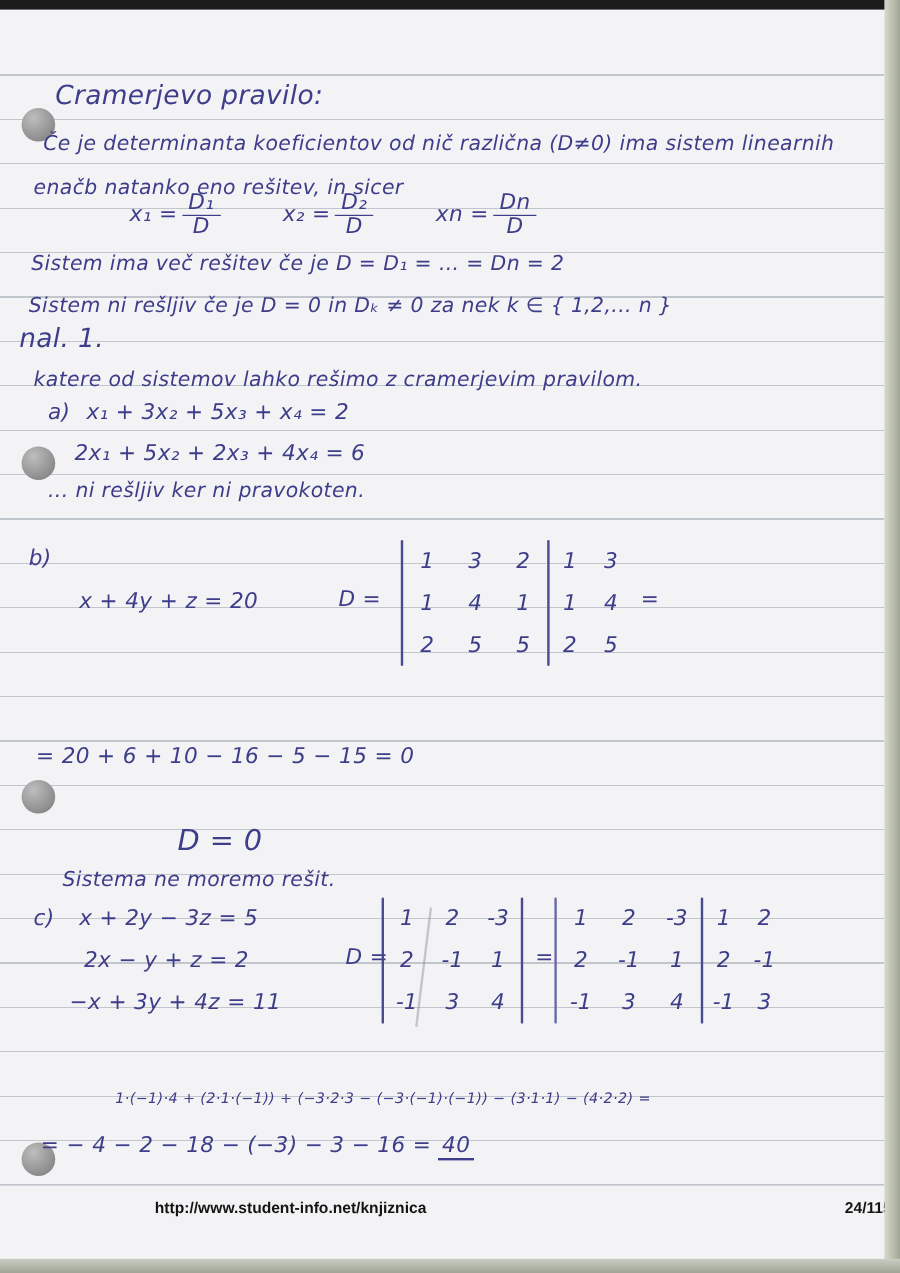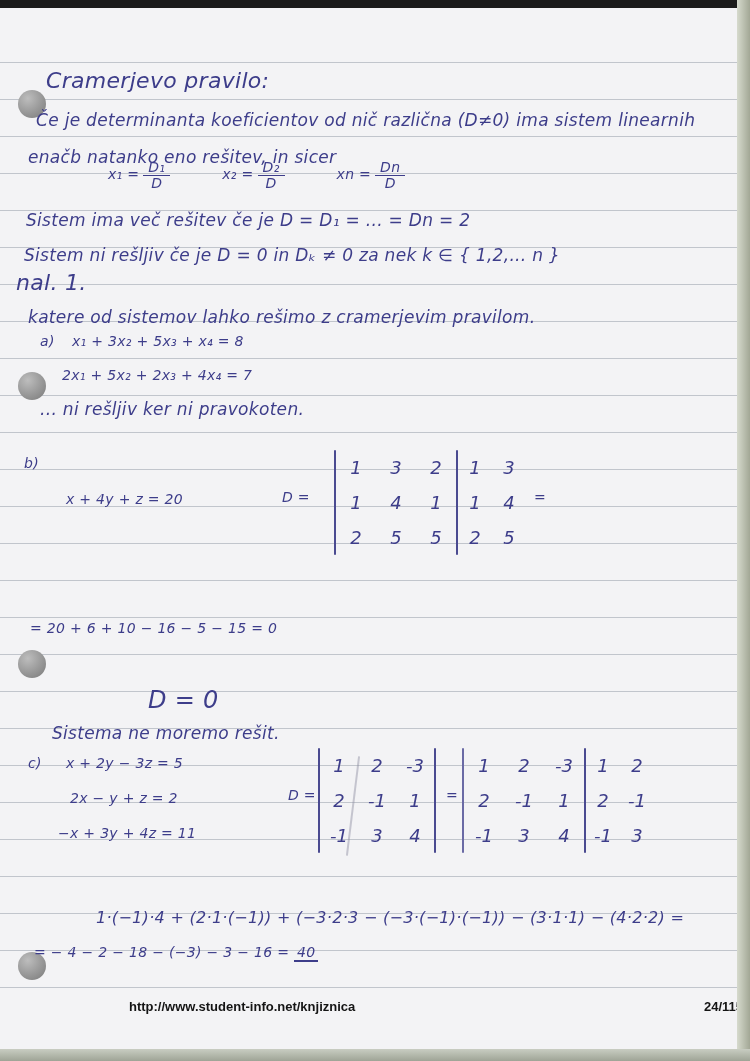--- a/index.html
+++ b/index.html
@@ -9,24 +9,24 @@
          background:repeating-linear-gradient(to bottom,transparent 0 36px,#c1c5cc 36px 37px);}
   .topstrip{position:absolute;top:0;left:0;width:100%;height:8px;background:#1b1b1b;}
   .rightband{position:absolute;top:0;right:0;width:13px;height:100%;
          background:linear-gradient(to right,#d6dacd,#a2a795);}
   .bottomband{position:absolute;bottom:0;left:0;width:100%;height:12px;
          background:linear-gradient(to bottom,#c9cdc2,#9fa496);}
   .hole{position:absolute;left:18px;width:28px;height:28px;border-radius:50%;
          background:radial-gradient(circle at 35% 30%,#bdbdbd,#8d8d8d 70%,#787878);}
   .hand{position:absolute;font-style:italic;color:#3d3d8a;font-size:17px;
         white-space:nowrap;letter-spacing:.3px;}
-  .eq{font-size:14px;}
+  .eq{font-size:18px;}
   .title{font-size:22px;}
   .big{font-size:24px;}
-  .small{font-size:16px;}
+  .small{font-size:12px;}
   .frac{display:inline-block;text-align:center;vertical-align:middle;line-height:1.05;margin:0 4px;}
   .frac .num{display:block;border-bottom:1.5px solid #3d3d8a;padding:0 5px;}
   .frac .den{display:block;}
   .det{position:absolute;display:flex;align-items:stretch;color:#3d3d8a;font-style:italic;}
   .bar{width:2px;background:#4a4a90;border-radius:1px;}
   .bar.faint{background:#6a6aa5;}
   .mg3{display:grid;grid-template-columns:repeat(3,40px);grid-auto-rows:35px;}
   .mg3n{display:grid;grid-template-columns:repeat(3,38px);grid-auto-rows:35px;}
   .mg2{display:grid;grid-template-columns:repeat(2,34px);grid-auto-rows:35px;}
   .mg3 span,.mg3n span,.mg2 span{display:flex;align-items:center;justify-content:center;font-size:18px;}
@@ -63,22 +63,22 @@
     </span>
   </div>
 
   <div class="hand" style="left:26px;top:210px">Sistem ima več rešitev če je D = D₁ = ... = Dn = 2</div>
   <div class="hand" style="left:24px;top:245px">Sistem ni rešljiv če je D = 0 in Dₖ ≠ 0 za nek k ∈ { 1,2,... n }</div>
 
   <div class="hand title" style="left:16px;top:270px">nal. 1.</div>
   <div class="hand" style="left:28px;top:307px">katere od sistemov lahko rešimo z cramerjevim pravilom.</div>
 
   <div class="hand eq" style="left:40px;top:333px">a)</div>
-  <div class="hand eq" style="left:72px;top:333px">x₁ + 3x₂ + 5x₃ + x₄ = 8</div>
-  <div class="hand eq" style="left:62px;top:367px">2x₁ + 5x₂ + 2x₃ + 4x₄ = 7</div>
+  <div class="hand eq" style="left:72px;top:333px">x₁ + 3x₂ + 5x₃ + x₄ = 2</div>
+  <div class="hand eq" style="left:62px;top:367px">2x₁ + 5x₂ + 2x₃ + 4x₄ = 6</div>
   <div class="hand" style="left:40px;top:399px">... ni rešljiv ker ni pravokoten.</div>
 
   <div class="hand eq" style="left:24px;top:455px">b)</div>
   <div class="hand eq" style="left:66px;top:491px">x + 4y + z = 20</div>
 
   <div class="hand eq" style="left:282px;top:489px">D =</div>
   <div class="det" style="left:334px;top:450px">
     <div class="bar"></div>
     <div class="mg3">
       <span>1</span>

